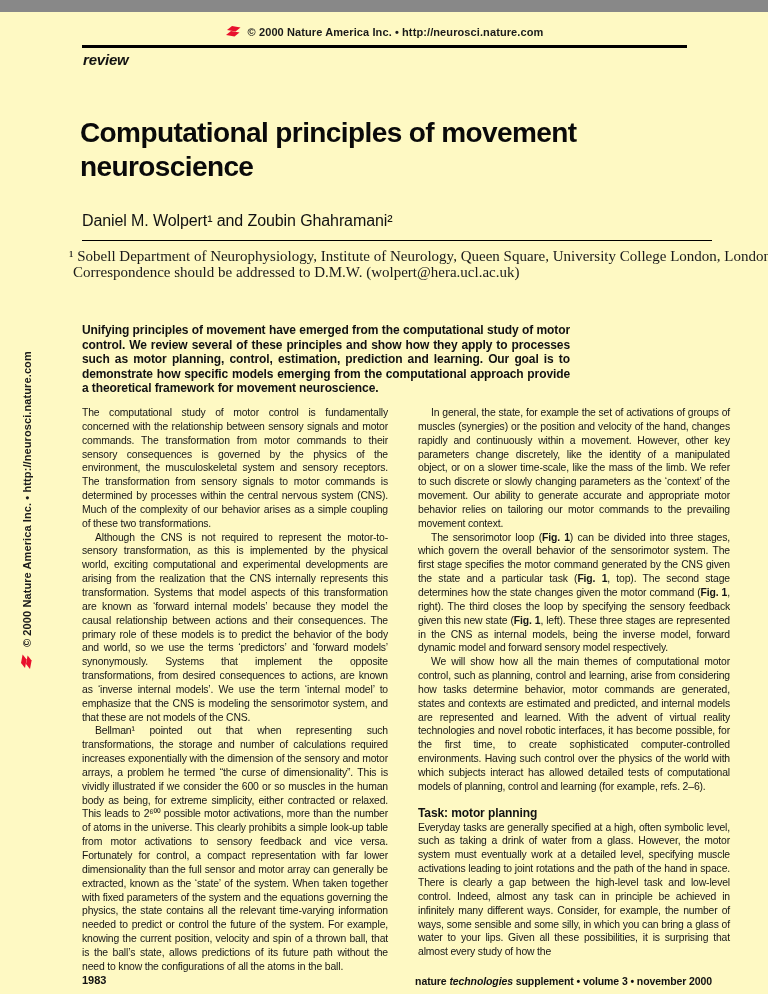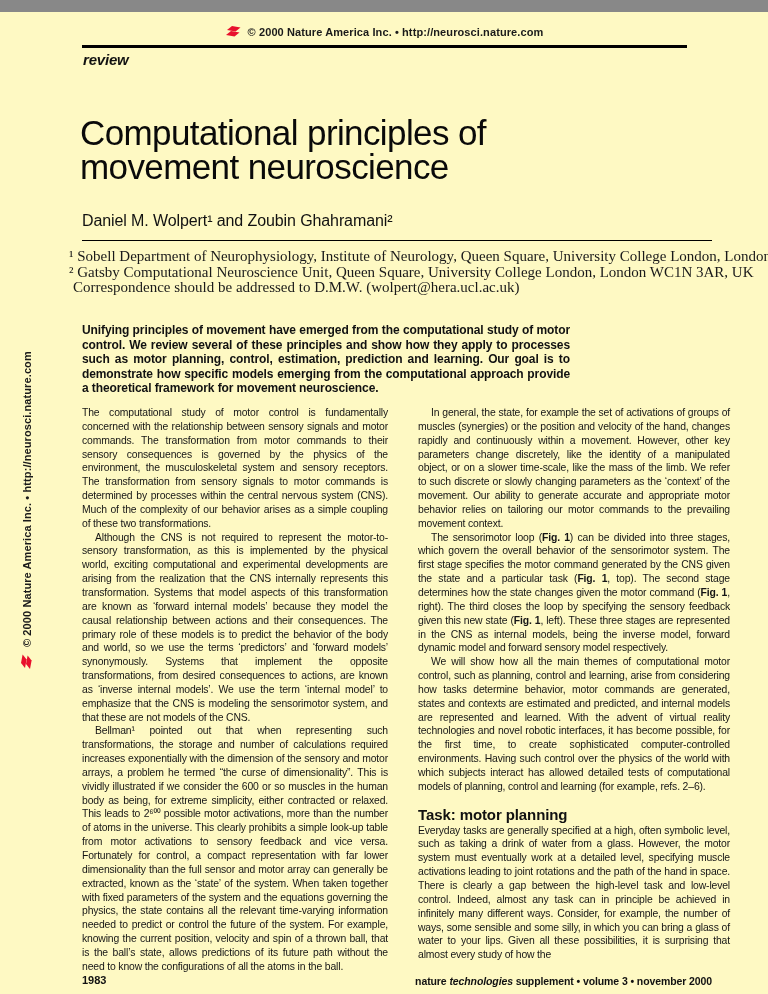--- a/index.html
+++ b/index.html
@@ -20,21 +20,21 @@
     position:absolute; top:33px; left:82px; width:605px; height:2.6px;
     background:#000;
   }
   .kicker{
     position:absolute; top:39px; left:83px;
     font-size:15px; font-weight:bold; font-style:italic; letter-spacing:-0.2px;
   }
   
   .title{
     position:absolute; top:104px; left:80px; width:500px;
-    font-size:35px; line-height:34px; font-weight:normal; letter-spacing:-0.6px;
+    font-size:28px; line-height:34px; font-weight:bold; letter-spacing:-0.6px;
     color:#0a0a0a;
   }
   .authors{
     position:absolute; top:200px; left:82px; font-size:16px; letter-spacing:-0.1px;
   }
   .authors-rule{
     position:absolute; top:228px; left:82px; width:630px; height:1.4px; background:#000;
   }
   .affils{
     position:absolute; top:237px; left:69px; width:630px;
@@ -52,21 +52,21 @@
   
   .col{ position:absolute; top:394px; text-align:justify; }
   .col-left{ left:82px; width:306px; }
   .col-right{ left:418px; width:312px; }
   .col p{
     margin:0; font-size:10.4px; line-height:13.85px; letter-spacing:-0.15px;
     color:#151515;
   }
   .col p.indent{ text-indent:13px; }
   .col h3{
-    margin:12px 0 1px 0; font-size:15px; font-weight:bold; letter-spacing:-0.1px;
+    margin:12px 0 1px 0; font-size:12px; font-weight:bold; letter-spacing:-0.1px;
     text-align:left;
   }
   
   .footer-page{
     position:absolute; top:962px; left:82px; font-size:11px; font-weight:bold;
   }
   .footer-journal{
     position:absolute; top:963px; right:56px; font-size:10.5px; font-weight:bold;
     letter-spacing:-0.1px;
   }
@@ -97,21 +97,20 @@
   <div class="kicker">review</div>
 
   <h1 class="title" style="margin:0;">Computational principles of movement neuroscience</h1>
 
   <div class="authors">Daniel M. Wolpert¹ and Zoubin Ghahramani²</div>
 
   <div class="authors-rule"></div>
 
   <div class="affils">
     <div>¹ Sobell Department of Neurophysiology, Institute of Neurology, Queen Square, University College London, London WC1N 3BG, UK</div>
-    <div>² Gatsby Computational Neuroscience Unit, Queen Square, University College London, London WC1N 3AR, UK</div>
     <div class="noSup">Correspondence should be addressed to D.M.W. (wolpert@hera.ucl.ac.uk)</div>
   </div>
 
   <div class="abstract">Unifying principles of movement have emerged from the computational study of motor control. We review several of these principles and show how they apply to processes such as motor planning, control, estimation, prediction and learning. Our goal is to demonstrate how specific models emerging from the computational approach provide a theoretical framework for movement neuroscience.</div>
 
   <div class="col col-left">
     <p><span>The computational study of motor control is fundamentally concerned with the relationship between sensory signals and motor commands. The transformation from motor commands to their sensory consequences is governed by the physics of the environment, the musculoskeletal system and sensory receptors. The transformation from sensory signals to motor commands is determined by processes within the central nervous system (CNS). Much of the complexity of our behavior arises as a simple coupling of these two transformations.</span></p>
     <p class="indent"><span>Although the CNS is not required to represent the motor-to-sensory transformation, as this is implemented by the physical world, exciting computational and experimental developments are arising from the realization that the CNS internally represents this transformation. Systems that model aspects of this transformation are known as ‘forward internal models’ because they model the causal relationship between actions and their consequences. The primary role of these models is to predict the behavior of the body and world, so we use the terms ‘predictors’ and ‘forward models’ synonymously. Systems that implement the opposite transformations, from desired consequences to actions, are known as ‘inverse internal models’. We use the term ‘internal model’ to emphasize that the CNS is modeling the sensorimotor system, and that these are not models of the CNS.</span></p>
     <p class="indent"><span>Bellman¹ pointed out that when representing such transformations, the storage and number of calculations required increases exponentially with the dimension of the sensory and motor arrays, a problem he termed “the curse of dimensionality”. This is vividly illustrated if we consider the 600 or so muscles in the human body as being, for extreme simplicity, either contracted or relaxed. This leads to 2⁶⁰⁰ possible motor activations, more than the number of atoms in the universe. This clearly prohibits a simple look-up table from motor activations to sensory feedback and vice versa. Fortunately for control, a compact representation with far lower dimensionality than the full sensor and motor array can generally be extracted, known as the ‘state’ of the system. When taken together with fixed parameters of the system and the equations governing the physics, the state contains all the relevant time-varying information needed to predict or control the future of the system. For example, knowing the current position, velocity and spin of a thrown ball, that is the ball’s state, allows predictions of its future path without the need to know the configurations of all the atoms in the ball.</span></p>
   </div>

